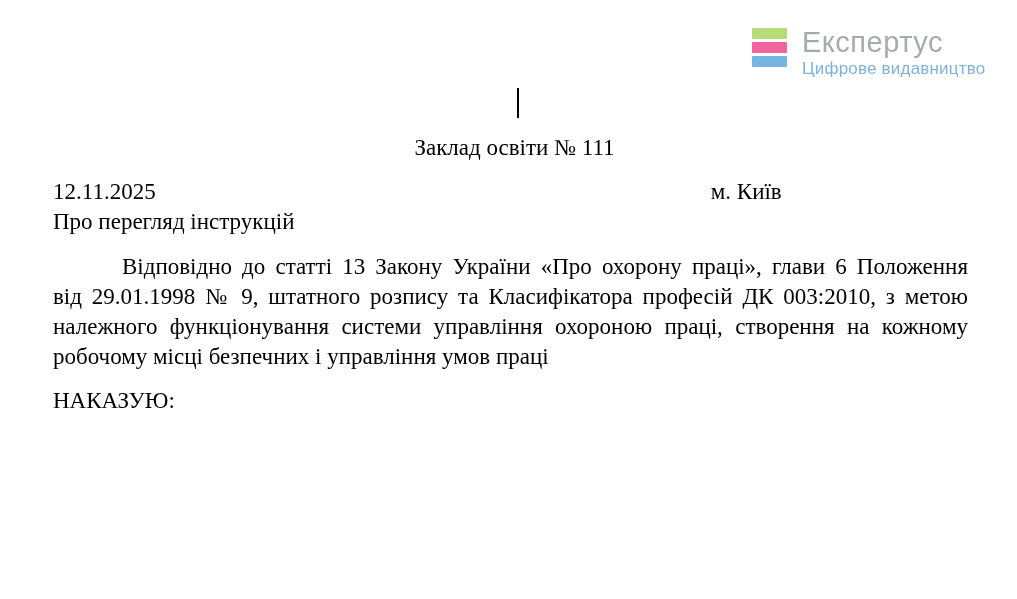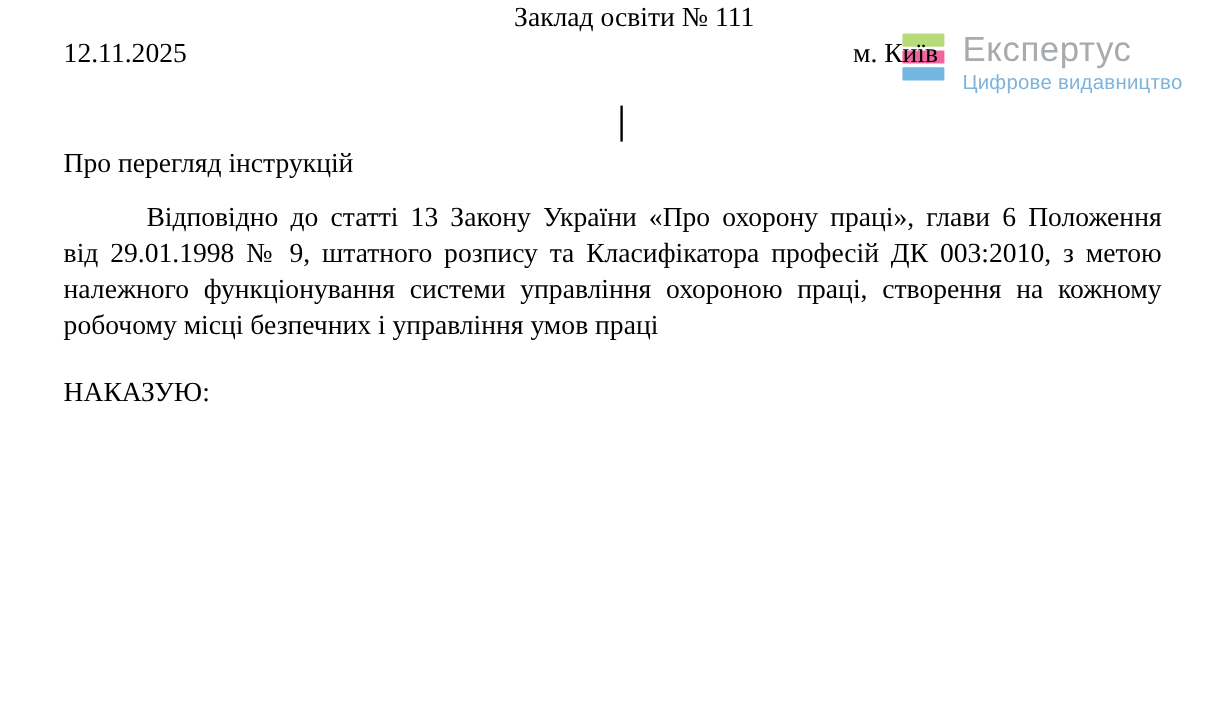--- a/index.html
+++ b/index.html
@@ -51,31 +51,31 @@
   }
 
   
   .content {
     position: absolute;
     top: 0; left: 0; right: 0;
     padding: 0 49px 0 53px;
     font-size: 23px;
     line-height: 30px;
   }
-  .org      { text-align: center; position: relative; left: 18px; }
+  .org      { margin-top: 133px; text-align: center; position: relative; left: 4px; }
   .doctype  { margin-top: 19px;  text-align: center; font-weight: bold; position: relative; left: 7px; }
-  .meta-row { display: flex; }
+  .meta-row { display: flex; margin-top: 14px; }
   .meta-left   { flex: 1; text-align: left; }
   .meta-center { flex: 1; text-align: center; position: relative; left: 7px; }
   .meta-right  { flex: 1; text-align: right; padding-right: 38px; box-sizing: border-box; }
-  .subject { margin-top: 61px; }
+  .subject { }
   .para    { margin-top: 15px; }
   .pline.just { text-align: justify; text-align-last: justify; }
   .pline.indent { text-indent: 69px; }
-  .resolution { margin-top: 26px; }
+  .resolution { margin-top: 14px; }
 </style>
 </head>
 <body>
 
 <div class="page">
 
   <div class="logo">
     <div class="logo-bars">
       <span class="logo-bar" style="background: rgb(183, 219, 121);"></span>
       <span class="logo-bar" style="background: rgb(242, 100, 158);"></span>

